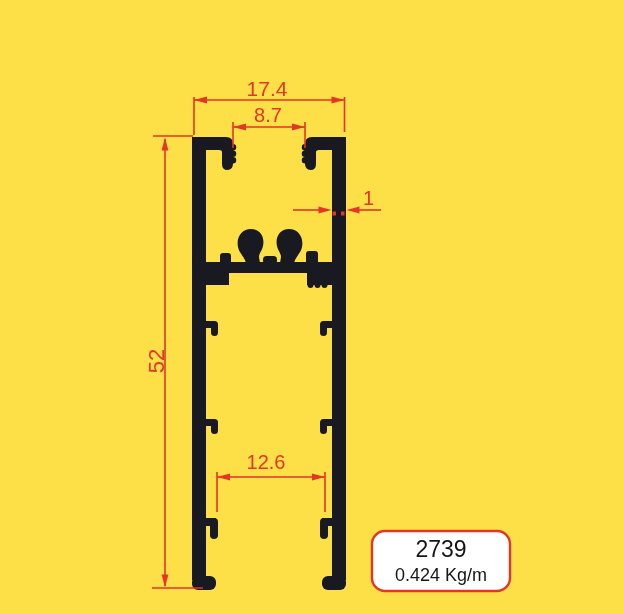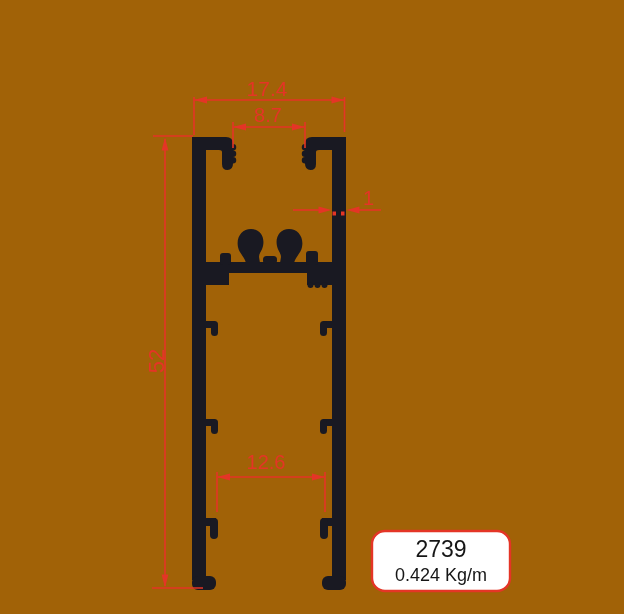--- a/index.html
+++ b/index.html
@@ -1,16 +1,16 @@
 <!DOCTYPE html>
 <html><head>
 <meta charset="utf-8">
 <style>
   html,body{margin:0;padding:0;background:#ffffff;}
-  .page{width:624px;height:614px;position:relative;background:#a16207;overflow:hidden;}
+  .page{width:624px;height:614px;position:relative;background:#fde047;overflow:hidden;}
   svg{display:block;}
   .prof{fill:#191922;stroke:none;}
   .dim-line{stroke:#e43526;stroke-width:1.6;fill:none;}
   .dim-fill{fill:#e43526;stroke:none;}
   .dim-text{fill:#e43526;stroke:none;font-family:"Liberation Sans",sans-serif;}
   .lbl-text{fill:#161616;stroke:none;font-family:"Liberation Sans",sans-serif;}
   .lbl-box{fill:#ffffff;stroke:#e43526;stroke-width:2.4;}
 </style>
 </head>
 <body>

